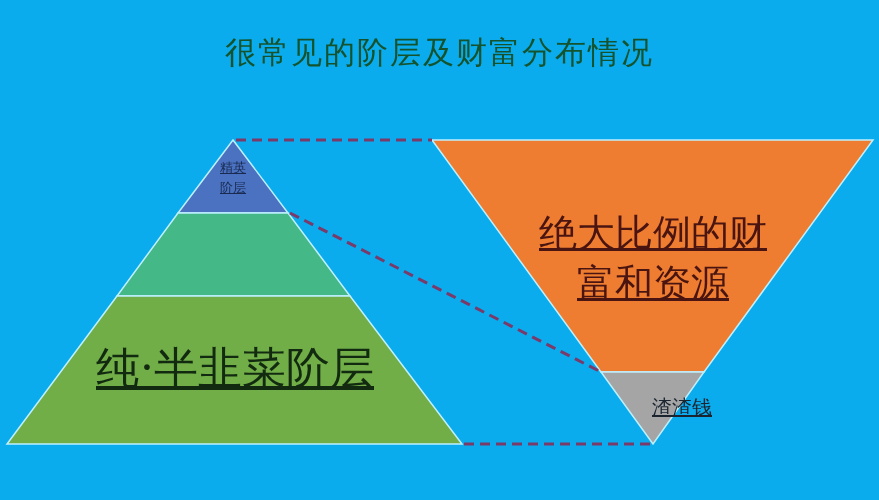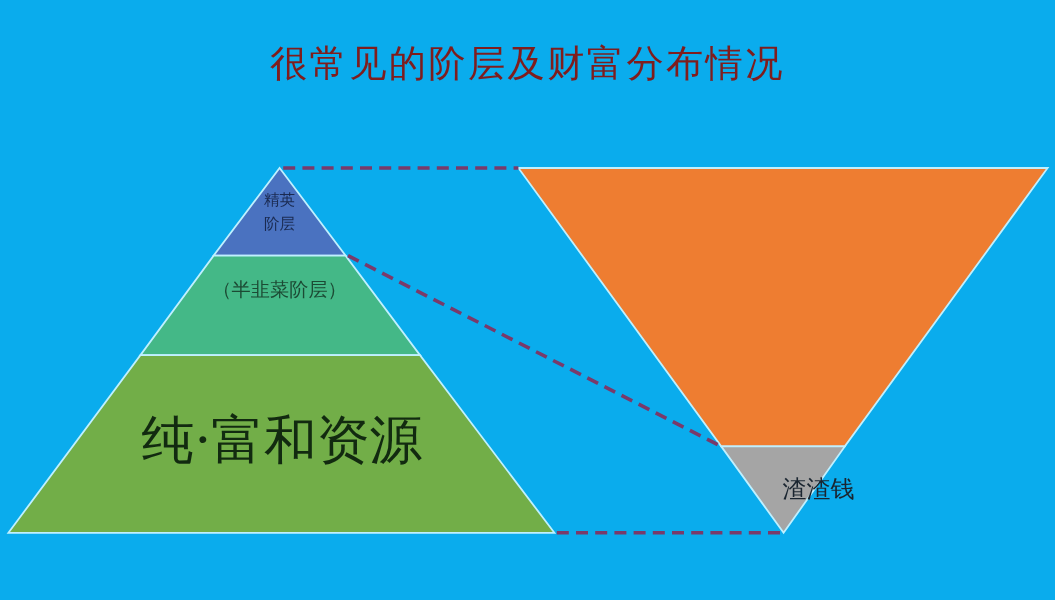--- a/index.html
+++ b/index.html
@@ -1,21 +1,21 @@
 <!DOCTYPE html>
 <html><head>
 <meta charset="utf-8">
 <style>
   html, body { margin:0; padding:0; }
   body { width:879px; height:500px; background:#0aaced; overflow:hidden; position:relative;
          font-family: "DejaVu Serif", "Liberation Serif", serif; }
   .title { position:absolute; top:32px; left:0; width:879px; text-align:center;
-           font-size:31px; color:#7f1d1d; letter-spacing:2px; }
+           font-size:31px; color:#14532d; letter-spacing:2px; }
   svg { position:absolute; left:0; top:0; }
-  .lbl { position:absolute; text-align:center; }
+  .lbl { position:absolute; text-align:center;text-decoration:underline; }
 </style>
 </head>
 <body>
 
 <div class="title">很常见的阶层及财富分布情况</div>
 
 <svg width="879" height="500">
 
   <polygon points="233,140 288,213 178,213" fill="#4a72c0" stroke="#bff0ff" stroke-width="1.5"></polygon>
   <polygon points="178,213 288,213 350,296 117,296" fill="#44b887" stroke="#bff0ff" stroke-width="1.5"></polygon>
@@ -28,21 +28,22 @@
   <line x1="290" y1="213" x2="601" y2="372" stroke="#7a3a6a" stroke-width="3" stroke-dasharray="10,6"></line>
   <line x1="464" y1="444" x2="653" y2="444" stroke="#7a3a6a" stroke-width="3" stroke-dasharray="10,6"></line>
 </svg>
 
 <div class="lbl" style="left:193px; top:158px; width:80px; font-size:13px; line-height:20px; color:#1a2a50;">
   <div>精英</div>
   <div>阶层</div>
 </div>
 
 <div class="lbl" style="left:133px; top:227px; width:200px; font-size:16px; line-height:30px; color:#1c4a34;">
-  <div>（半韭菜阶层）</div>
 </div>
 
-<div class="lbl" style="left:60px; top:340px; width:350px; font-size:44px; line-height:56px; color:#122a10;">纯·富和资源</div>
+<div class="lbl" style="left:60px; top:340px; width:350px; font-size:44px; line-height:56px; color:#122a10;">纯·半韭菜阶层</div>
 
 <div class="lbl" style="left:503px; top:208px; width:300px; font-size:38px; line-height:50px; color:#4a1410;">
+  <div>绝大比例的财</div>
+  <div>富和资源</div>
 </div>
 
 <div class="lbl" style="left:632px; top:394px; width:100px; font-size:20px; line-height:26px; color:#1a2530;">渣渣钱</div>
 
 </body></html>

